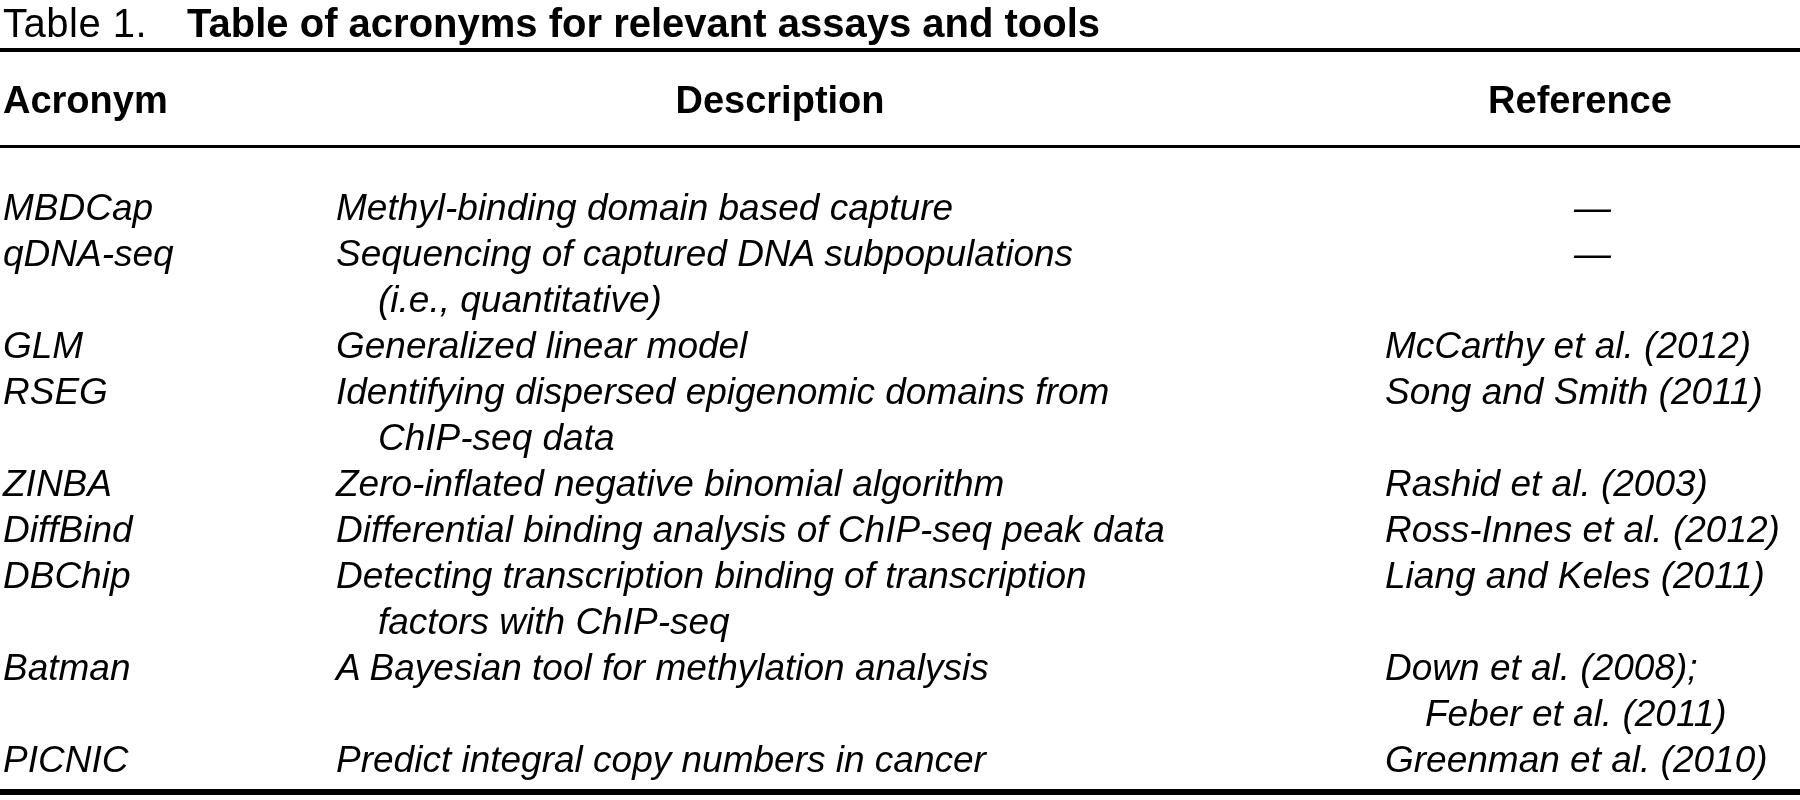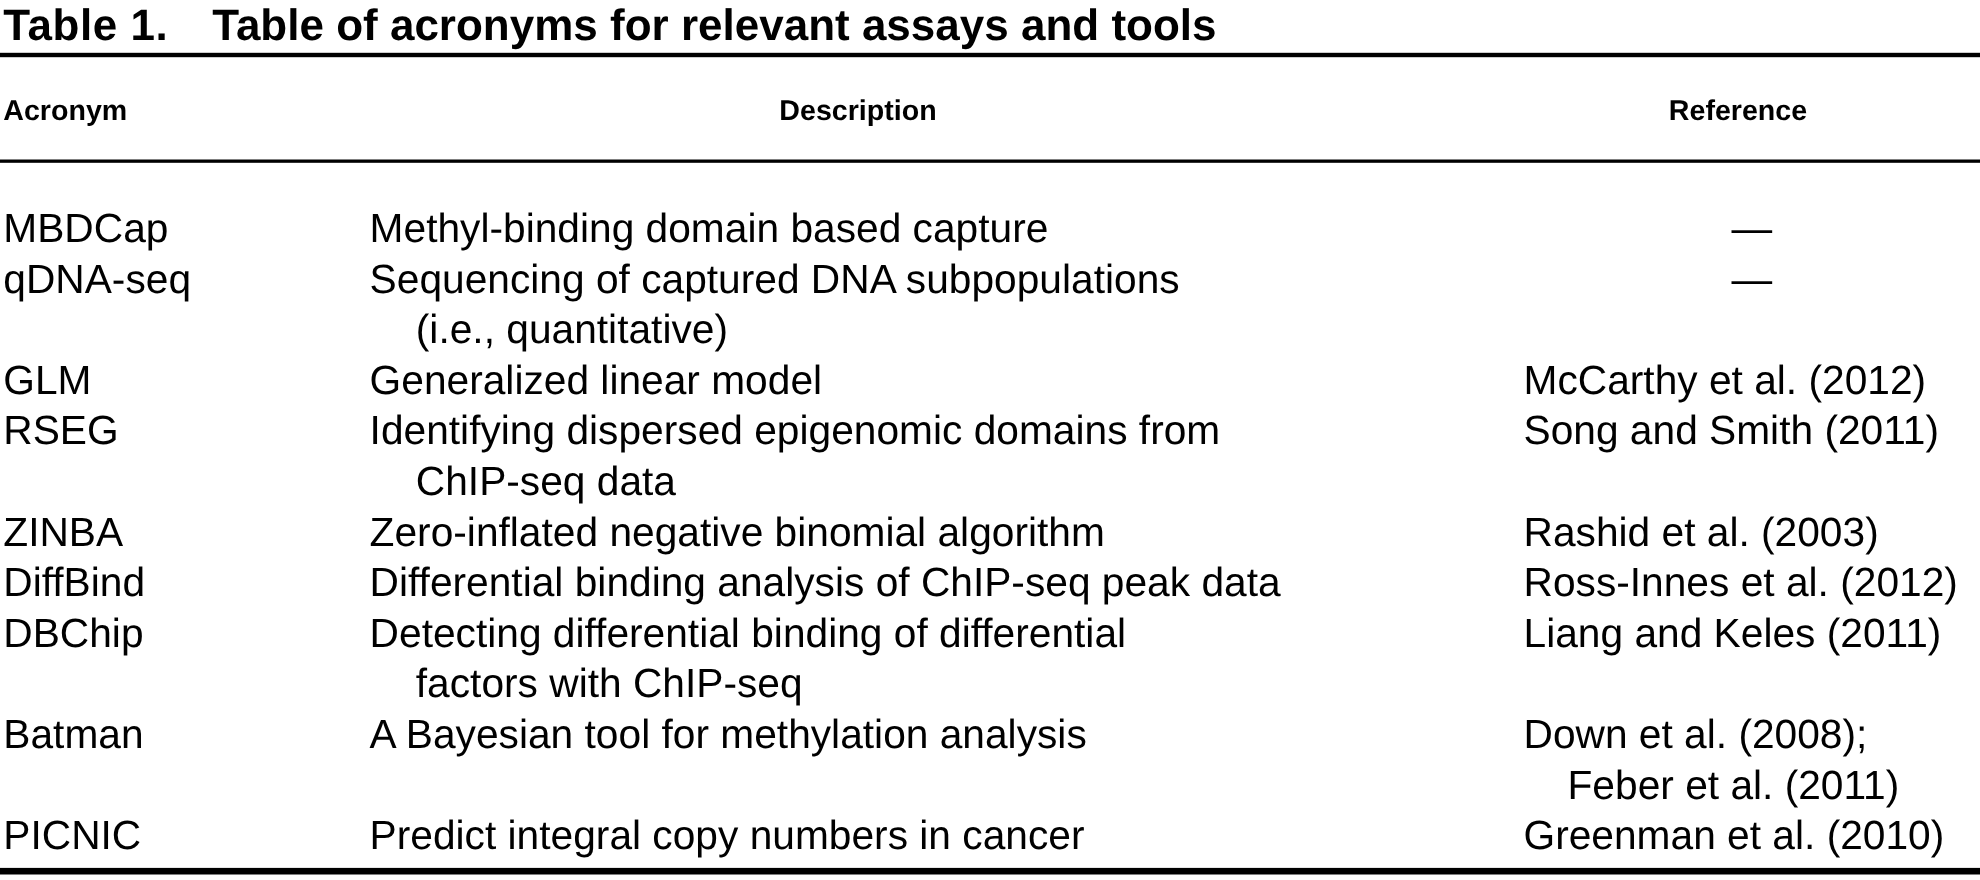--- a/index.html
+++ b/index.html
@@ -24,21 +24,21 @@
   
   .caption {
     position: absolute;
     top: 0px;
     left: 3px;
     font-size: 40px;
     line-height: 46px;
     white-space: nowrap;
   }
   .caption .label {
-    font-weight: 700;
+    font-weight: 400;
     letter-spacing: 0.5px;
   }
   .caption .title {
     font-weight: 700;
     margin-left: 40px;
   }
   
   .rule {
     position: absolute;
     left: 0;
@@ -48,21 +48,21 @@
   .rule-top    { top: 48px;  height: 4px; }
   .rule-mid    { top: 145px; height: 3px; }
   .rule-bottom { top: 789px; height: 6px; }
   
   .head {
     position: absolute;
     top: 77px;
     left: 0;
     width: 1787px;
     height: 46px;
-    font-size: 26px;
+    font-size: 38px;
     line-height: 46px;
     font-weight: 700;
     white-space: nowrap;
   }
   .head .h-acronym {
     position: absolute;
     left: 3px;
   }
   .head .h-description {
     position: absolute;
@@ -76,20 +76,21 @@
   }
   
   .tbody {
     position: absolute;
     top: 148px;
     left: 0;
     width: 1424px;
     padding-top: 37px;
     font-size: 37px;
     line-height: 46px;
+    font-style: italic;
   }
   .row {
     display: grid;
     grid-template-columns: 336px 888px 576px;
     align-items: start;
   }
   .cell {
     white-space: nowrap;
   }
   .cell.acronym {
@@ -183,21 +184,21 @@
           <div class="line">Differential binding analysis of ChIP-seq peak data</div>
         </div>
     <div class="cell reference">
           <div class="line">Ross-Innes et al. (2012)</div>
         </div>
   </div>
 
   <div class="row">
     <div class="cell acronym">DBChip</div>
     <div class="cell description">
-          <div class="line">Detecting differential binding of differential</div>
+          <div class="line">Detecting transcription binding of transcription</div>
           <div class="line desc-cont">factors with ChIP-seq</div>
         </div>
     <div class="cell reference">
           <div class="line">Liang and Keles (2011)</div>
         </div>
   </div>
 
   <div class="row">
     <div class="cell acronym">Batman</div>
     <div class="cell description">

